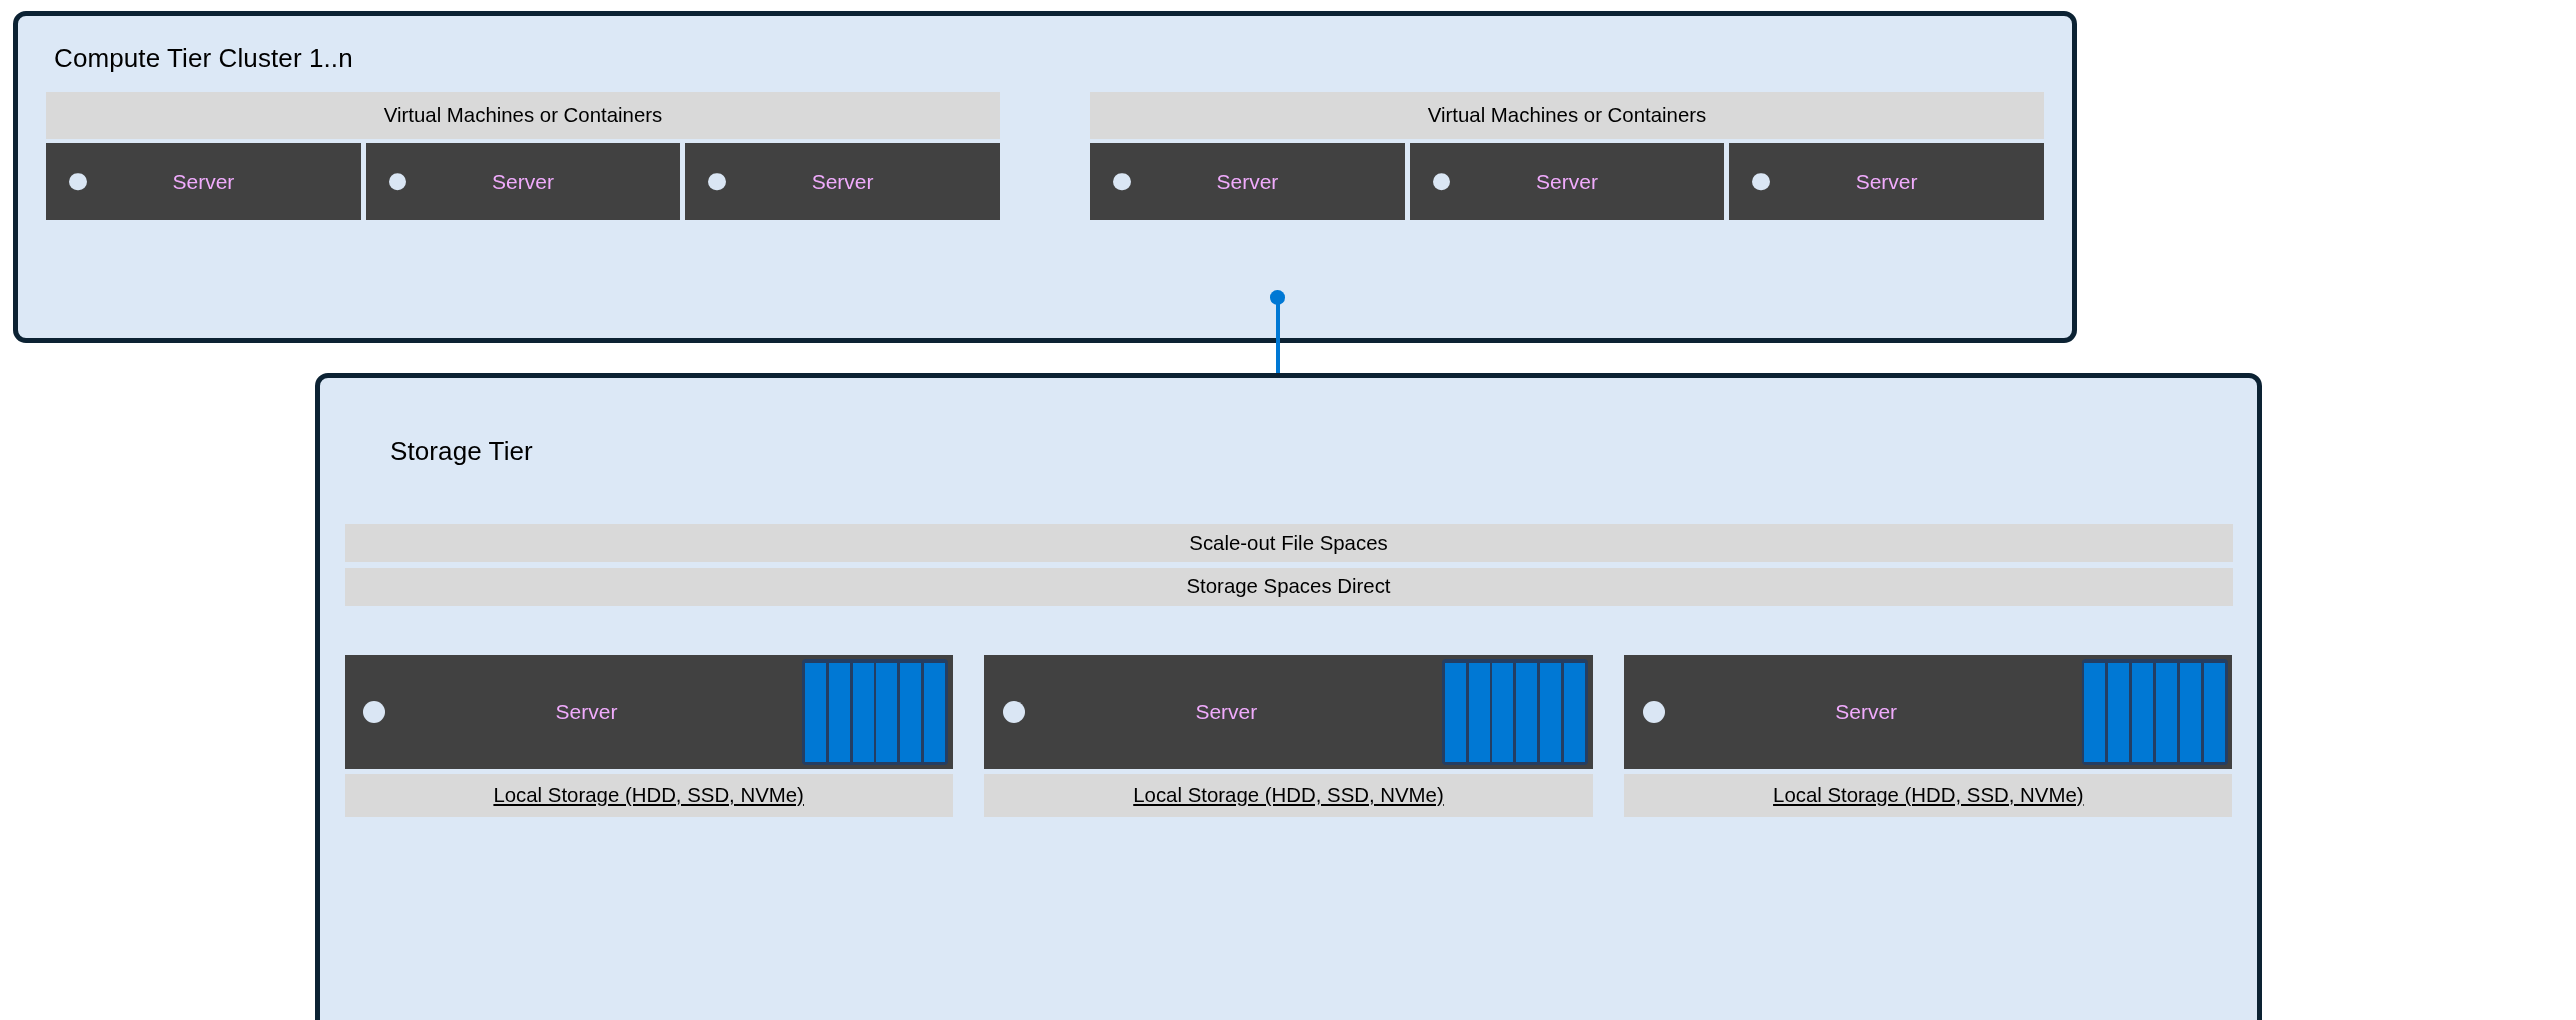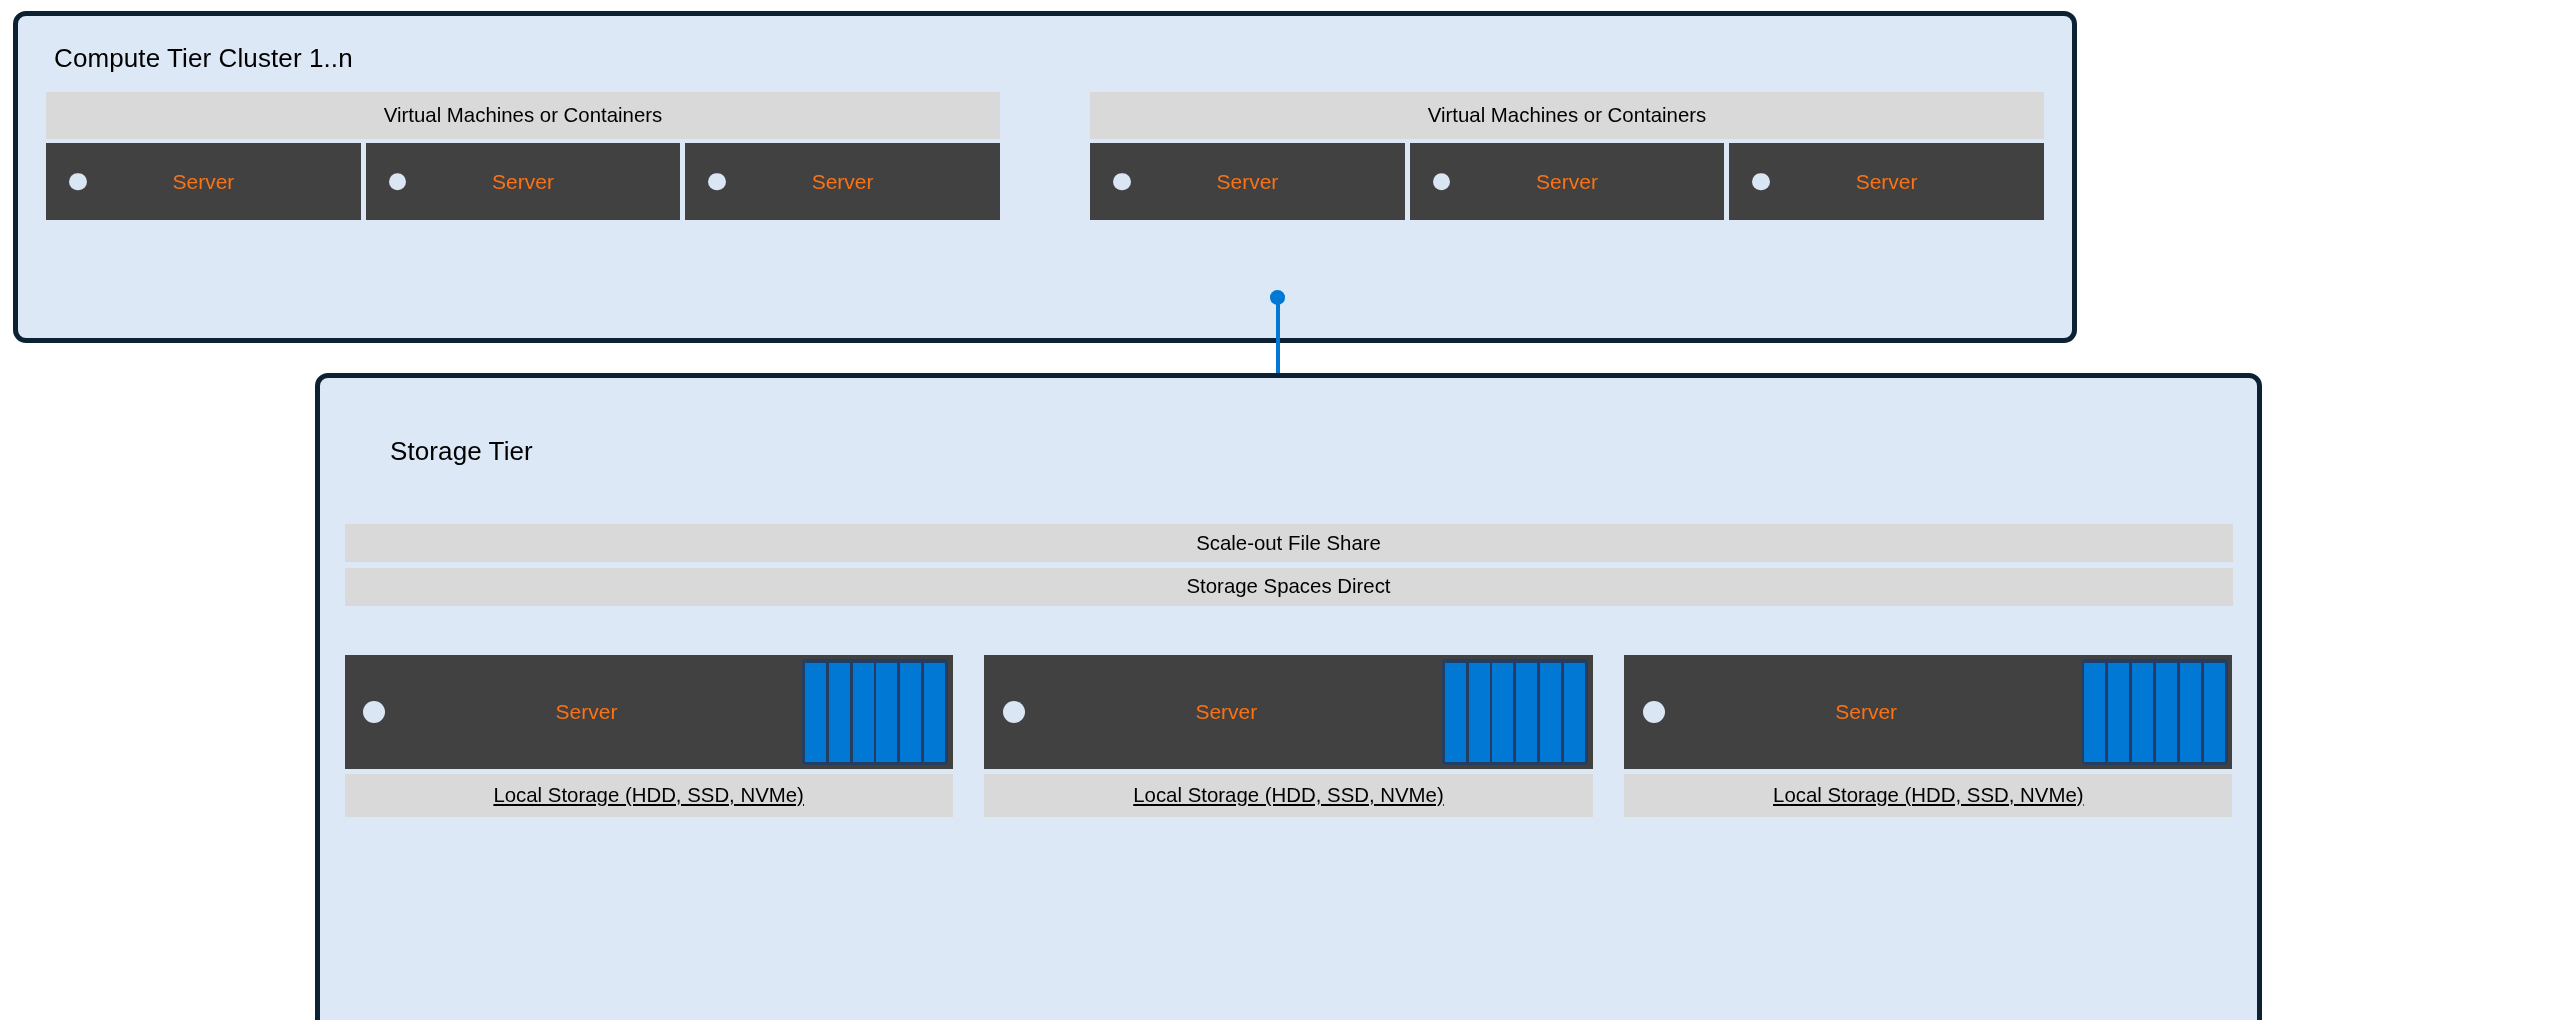--- a/index.html
+++ b/index.html
@@ -94,21 +94,21 @@
     top: 50%;
     transform: translateY(-50%);
     width: 17.5px;
     height: 17.5px;
     border-radius: 50%;
     background: #DAE6F4;
   }
   .server-label {
     width: 100%;
     text-align: center;
-    color: #f97316;
+    color: #f0abfc;
     font-size: 21px;
     pointer-events: none;
   }
 
   
   #connector {
     position: absolute;
     left: 1268px;
     top: 290px;
     width: 18.7px;
@@ -291,21 +291,21 @@
 
 <div id="folder-icon">
   <span class="folder-tab"></span>
   <span class="folder-body"></span>
 </div>
 
 <section id="storage-tier" class="tier">
   <div class="tier-title">Storage Tier</div>
 
   <div class="storage-stack">
-    <div class="band band-storage">Scale-out File Share</div>
+    <div class="band band-storage">Scale-out File Spaces</div>
     <div class="band band-storage">Storage Spaces Direct</div>
   </div>
 
   <div class="storage-cols">
 
     <div class="storage-col">
       <div class="storage-server">
         <span class="server-led"></span>
         <span class="server-label">Server</span>
         <span class="disk-bay">

